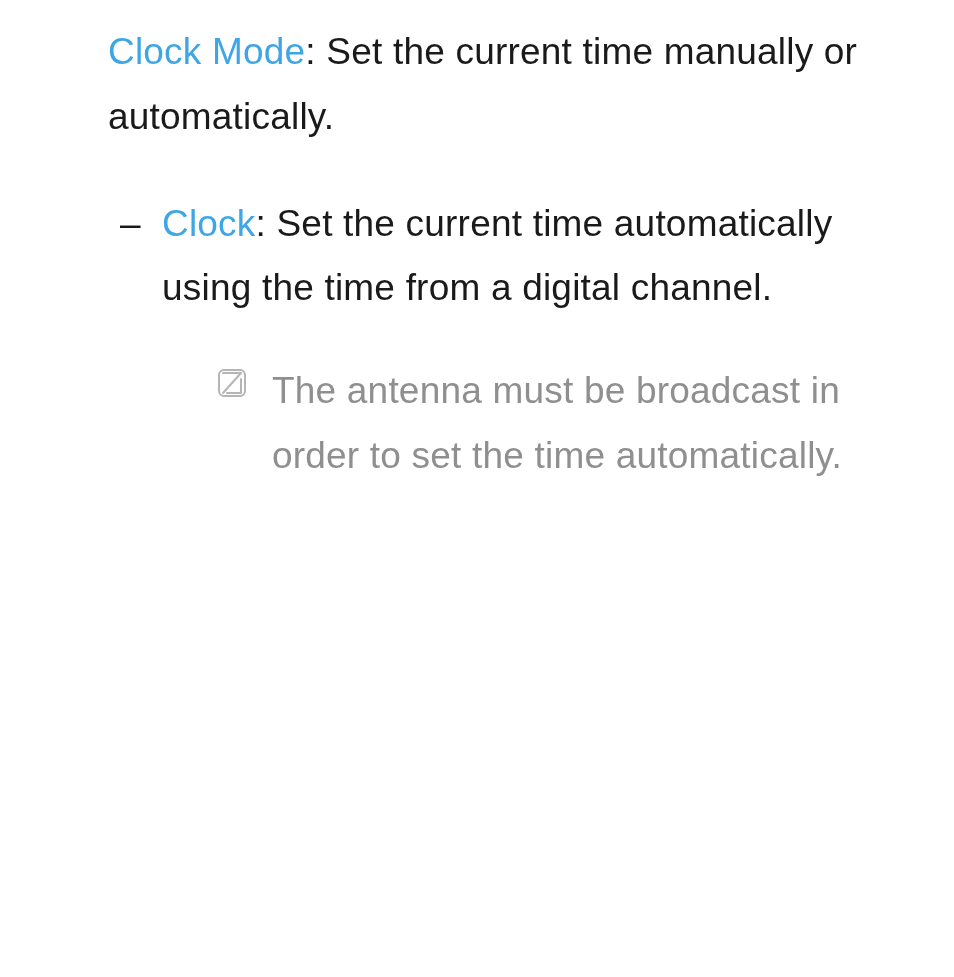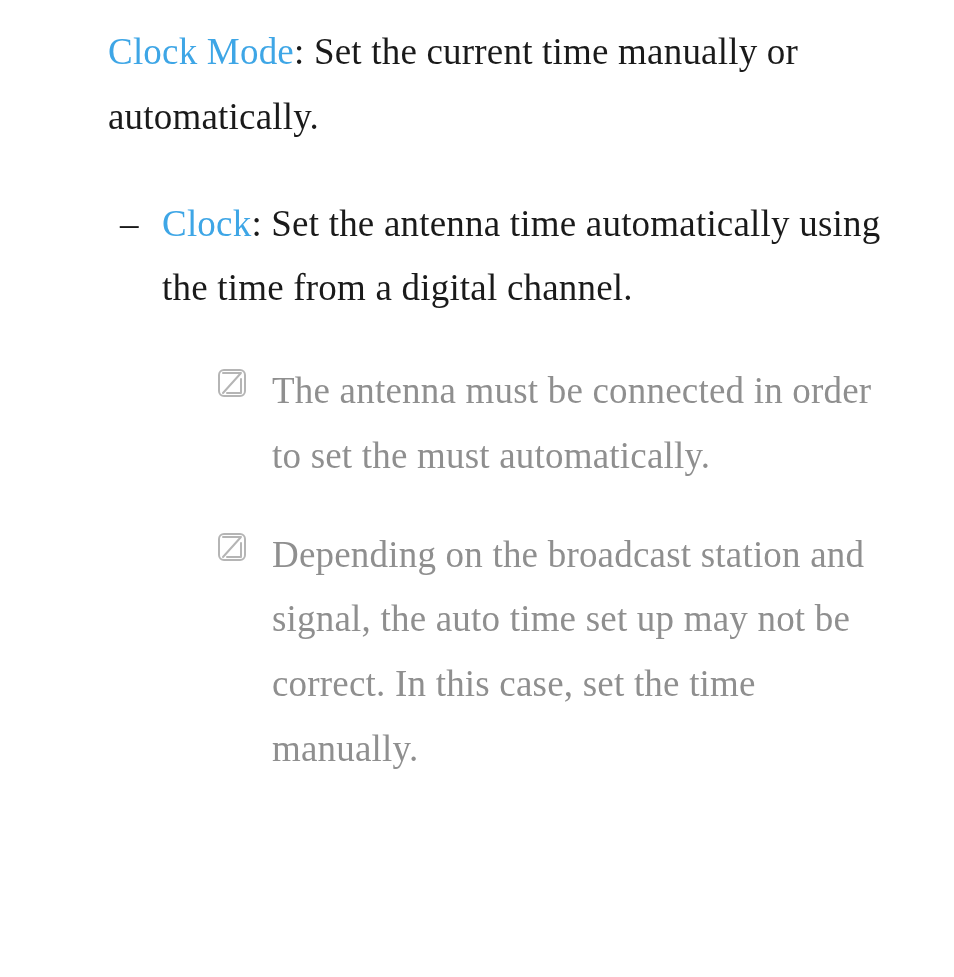--- a/index.html
+++ b/index.html
@@ -10,21 +10,20 @@
     background: #ffffff;
     font-family: "Helvetica Neue", Arial, sans-serif;
     color: #1a1a1a;
   }
   .page {
     box-sizing: border-box;
     padding: 20px 45px 0 108px;
     font-size: 37px;
     line-height: 1.75;
     letter-spacing: 0.2px;
-    font-family: Liberation Serif, serif;
   }
   .link { color: #3ea6e6; }
   .sub {
     margin-top: 42px;
     padding-left: 54px;
     position: relative;
   }
   .dash {
     position: absolute;
     left: 12px;
@@ -54,42 +53,32 @@
 <body>
 
 <div class="page">
 
   <div>
     <span class="link">Clock Mode</span><span>: Set the current time manually or automatically.</span>
   </div>
 
   <div class="sub">
     <span class="dash">–</span>
-    <span class="link">Clock</span><span>: Set the antenna time automatically using the time from a digital channel.</span>
+    <span class="link">Clock</span><span>: Set the current time automatically using the time from a digital channel.</span>
 
     <div class="notes">
 
       <div class="note">
         <span class="note-icon">
           <svg width="32" height="32" viewBox="0 0 32 32">
             <rect x="3" y="3" width="26" height="26" rx="5" ry="5" fill="none" stroke="#b5b5b5" stroke-width="2"></rect>
             <path d="M7 6 L25 6 M25 6 L7 26" fill="none" stroke="#b5b5b5" stroke-width="2" stroke-linecap="round"></path>
             <path d="M11 26 L25 26 M25 26 L25 12" fill="none" stroke="#b5b5b5" stroke-width="2" stroke-linecap="round"></path>
           </svg>
         </span>
-        <span>The antenna must be connected in order to set the must automatically.</span>
+        <span>The antenna must be broadcast in order to set the time automatically.</span>
       </div>
 
-      <div class="note">
-        <span class="note-icon">
-          <svg width="32" height="32" viewBox="0 0 32 32">
-            <rect x="3" y="3" width="26" height="26" rx="5" ry="5" fill="none" stroke="#b5b5b5" stroke-width="2"></rect>
-            <path d="M7 6 L25 6 M25 6 L7 26" fill="none" stroke="#b5b5b5" stroke-width="2" stroke-linecap="round"></path>
-            <path d="M11 26 L25 26 M25 26 L25 12" fill="none" stroke="#b5b5b5" stroke-width="2" stroke-linecap="round"></path>
-          </svg>
-        </span>
-        <span>Depending on the broadcast station and signal, the auto time set up may not be correct. In this case, set the time manually.</span>
-      </div>
 
     </div>
   </div>
 
 </div>
 
 </body></html>

